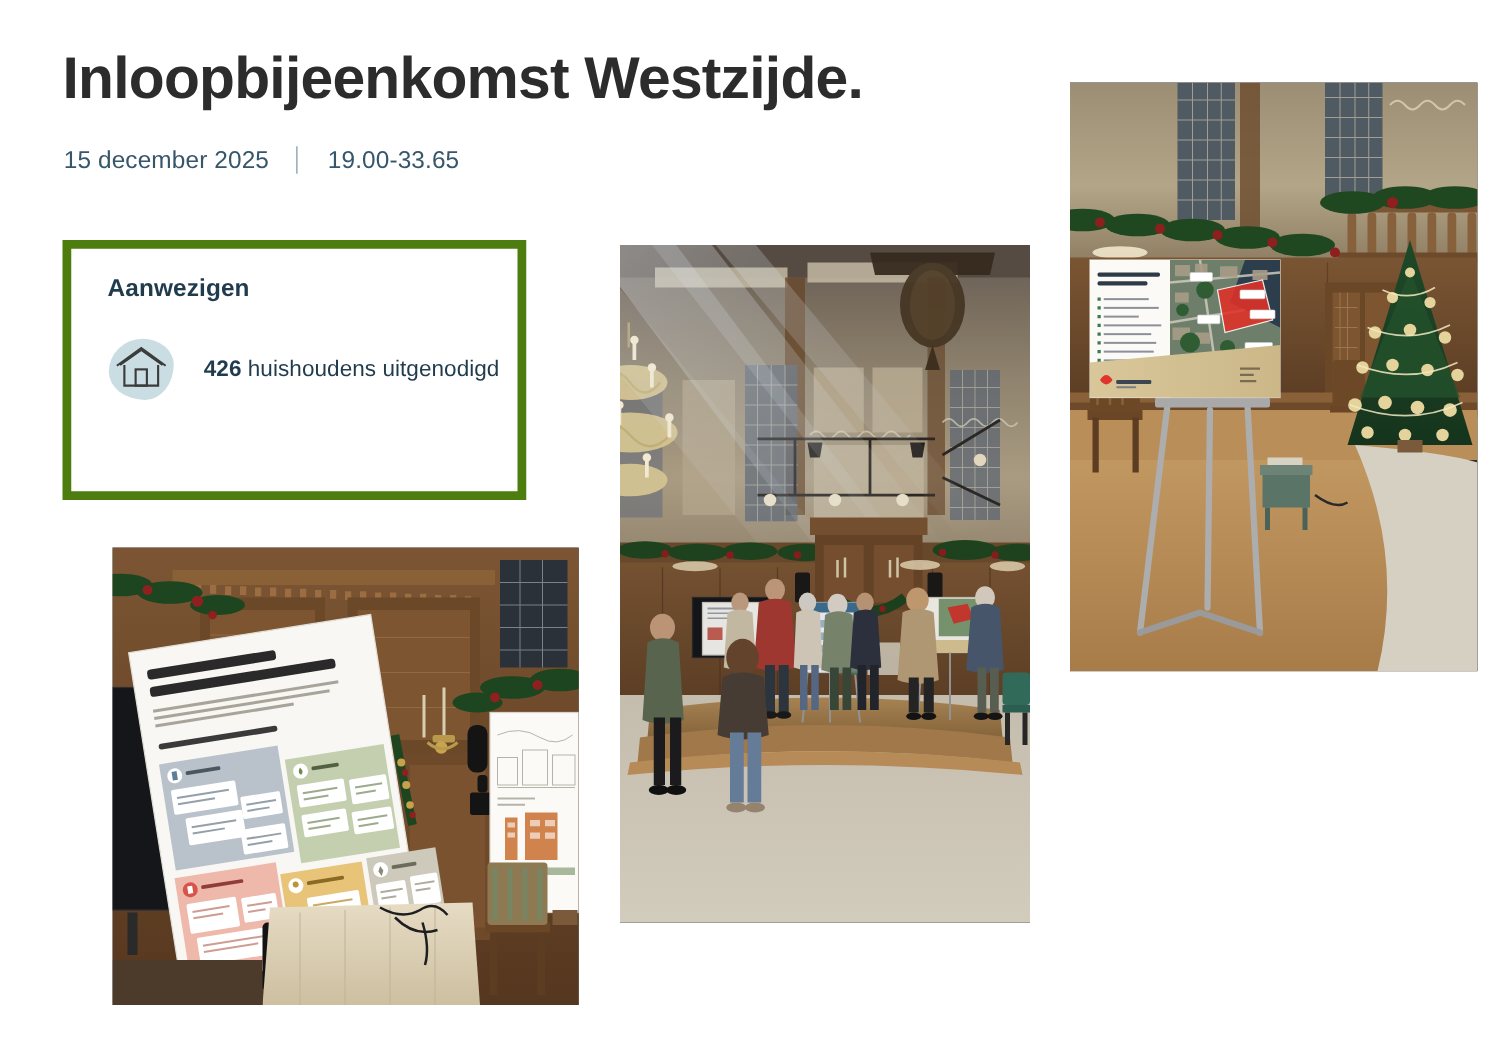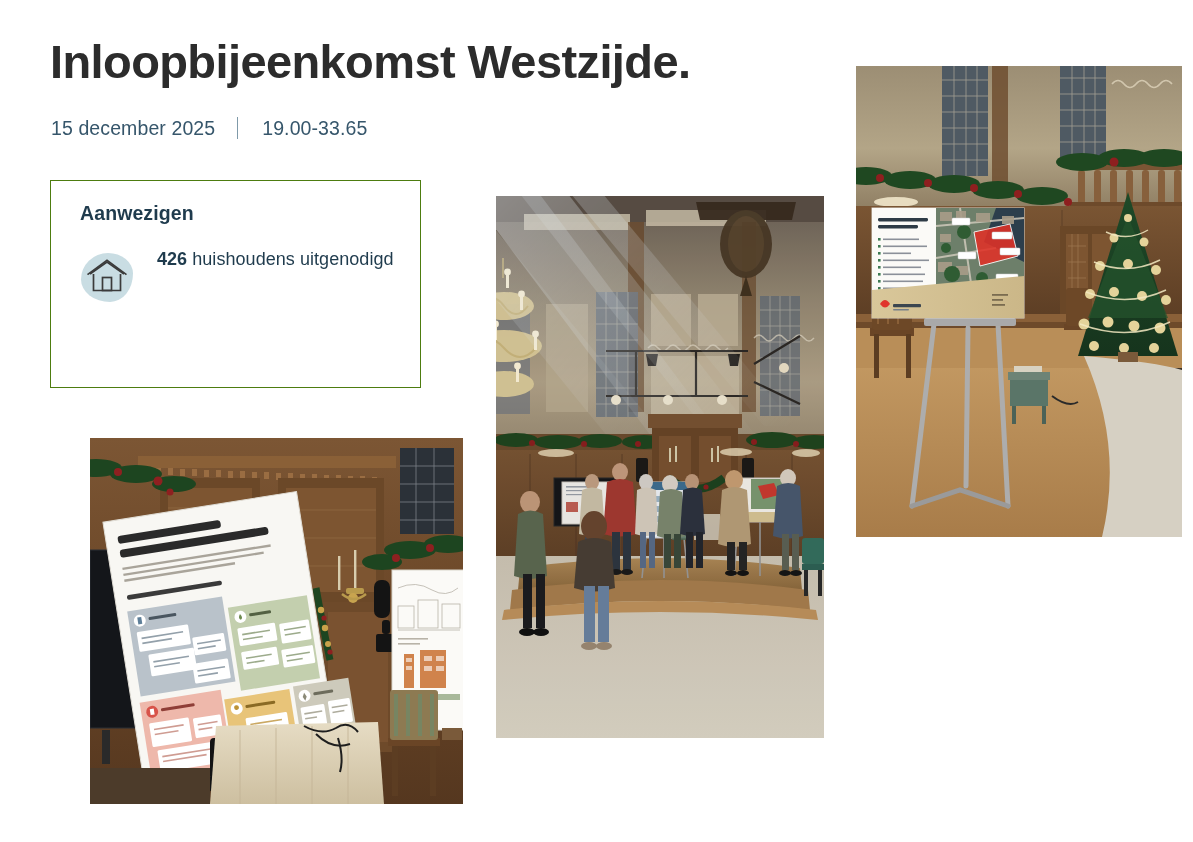--- a/index.html
+++ b/index.html
@@ -48,41 +48,42 @@
     width: 1px;
     height: 22px;
     background: #7f9aa9;
     margin: 0 24px 0 22px;
   }
 
   
   .card {
     position: absolute;
     left: 50px;
-    top: 180px;
+    top: 192px;
     width: 371px;
     height: 208px;
-    border: 1px solid #4d7c0f;
+    border: 7px solid #4d7c0f;
     background: #ffffff;
     box-sizing: border-box;
   }
   .card-title {
     position: absolute;
     left: 29px;
     top: 21px;
     margin: 0;
     font-size: 19.5px;
     font-weight: bold;
     color: #1f3b4d;
     letter-spacing: 0.1px;
   }
   .stat-row {
     position: absolute;
     left: 28px;
     display: flex;
+    align-items: center;
     height: 56px;
   }
   .stat-row.row-1 { top: 68px; }
   .stat-row.row-2 { top: 132px; }
 
   .blob-icon {
     position: relative;
     width: 56px;
     height: 56px;
     flex: 0 0 56px;

